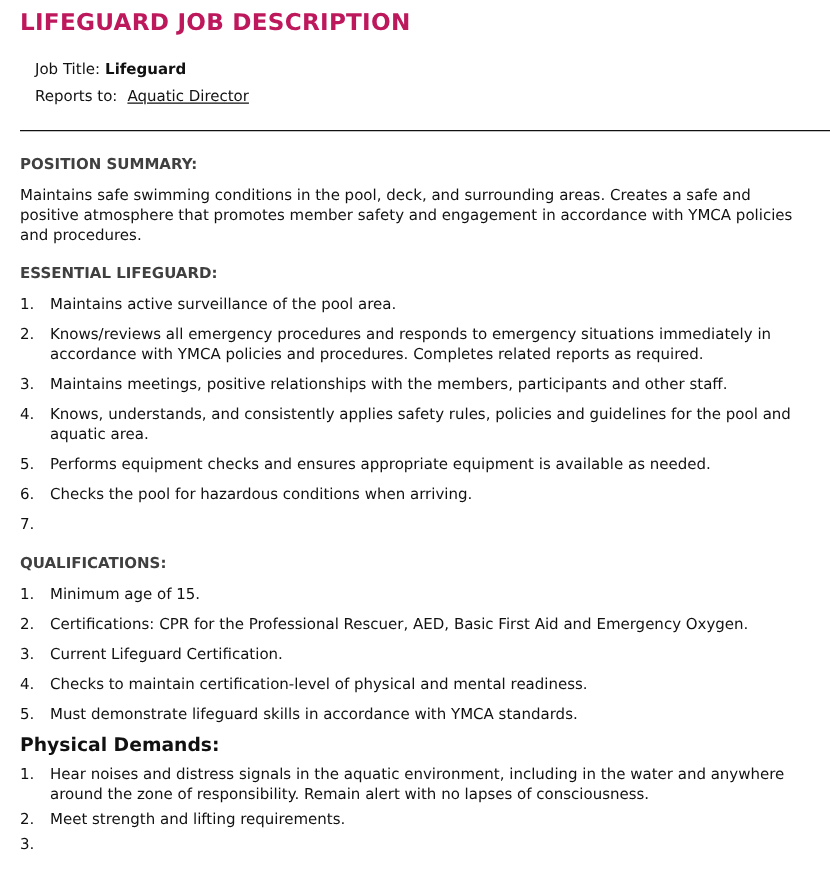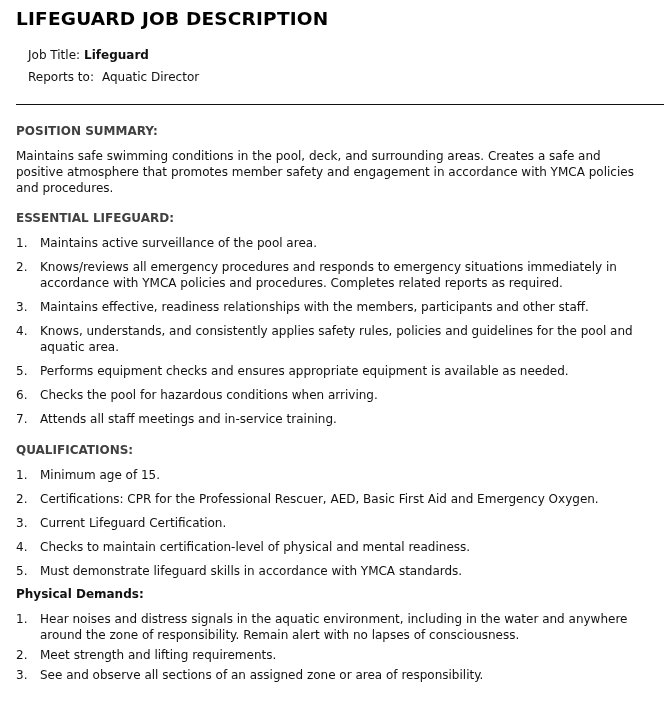--- a/index.html
+++ b/index.html
@@ -15,38 +15,38 @@
       color: #111111;
       font-size: 12px;
     }
     .page {
       position: relative;
       padding: 0 0 0 16px;
     }
     .doc-title {
       font-family: "DejaVu Sans", sans-serif;
       font-weight: bold;
-      color: #000000;
+      color: #be185d;
       font-size: 18.5px;
       letter-spacing: 0.2px;
       margin: 0;
       position: absolute;
       top: 8px;
       left: 16px;
       white-space: nowrap;
     }
     .meta-line {
       position: absolute;
       left: 28px;
       font-size: 12px;
       white-space: nowrap;
     }
     .meta-line .label { margin-right: 4px; }
     .meta-line .value-bold { font-weight: bold; }
-    .meta-line.reports .value { margin-left: 4px; }
+    .meta-line.reports .value { margin-left: 4px; text-decoration: underline; }
     .rule {
       position: absolute;
       left: 16px;
       right: 0;
       top: 104px;
       height: 0;
       border-top: 1px solid #111111;
     }
     .section-heading {
       position: absolute;
@@ -54,21 +54,21 @@
       font-weight: bold;
       color: #404040;
       font-size: 12px;
       white-space: nowrap;
     }
     .subheading {
       position: absolute;
       left: 16px;
       font-weight: bold;
       color: #111111;
-      font-size: 12px;
+      font-size: 15px;
       white-space: nowrap;
     }
     .paragraph {
       position: absolute;
       left: 16px;
       width: 630px;
       font-size: 12px;
       line-height: 16px;
       margin: 0;
     }
@@ -111,36 +111,36 @@
 
   <div class="rule"></div>
 
   <div class="section-heading" style="top:124px;">POSITION SUMMARY:</div>
   <p class="paragraph" style="top:148px;">Maintains safe swimming conditions in the pool, deck, and surrounding areas. Creates a safe and positive atmosphere that promotes member safety and engagement in accordance with YMCA policies and procedures.</p>
 
   <div class="section-heading" style="top:211px;">ESSENTIAL LIFEGUARD:</div>
   <ol class="list spaced" style="top:235px;">
     <li><span class="num">1.</span><span>Maintains active surveillance of the pool area.</span></li>
     <li><span class="num">2.</span><span>Knows/reviews all emergency procedures and responds to emergency situations immediately in accordance with YMCA policies and procedures. Completes related reports as required.</span></li>
-    <li><span class="num">3.</span><span>Maintains effective, readiness relationships with the members, participants and other staff.</span></li>
+    <li><span class="num">3.</span><span>Maintains meetings, positive relationships with the members, participants and other staff.</span></li>
     <li><span class="num">4.</span><span>Knows, understands, and consistently applies safety rules, policies and guidelines for the pool and aquatic area.</span></li>
     <li><span class="num">5.</span><span>Performs equipment checks and ensures appropriate equipment is available as needed.</span></li>
     <li><span class="num">6.</span><span>Checks the pool for hazardous conditions when arriving.</span></li>
-    <li><span class="num">7.</span><span>Attends all staff meetings and in-service training.</span></li>
+    <li><span class="num">7.</span></li>
   </ol>
 
   <div class="section-heading" style="top:443px;">QUALIFICATIONS:</div>
   <ol class="list spaced" style="top:467px;">
     <li><span class="num">1.</span><span>Minimum age of 15.</span></li>
     <li><span class="num">2.</span><span>Certifications: CPR for the Professional Rescuer, AED, Basic First Aid and Emergency Oxygen.</span></li>
     <li><span class="num">3.</span><span>Current Lifeguard Certification.</span></li>
     <li><span class="num">4.</span><span>Checks to maintain certification-level of physical and mental readiness.</span></li>
     <li><span class="num">5.</span><span>Must demonstrate lifeguard skills in accordance with YMCA standards.</span></li>
   </ol>
 
   <div class="subheading" style="top:587px;">Physical Demands:</div>
   <ol class="list tight" style="top:611px;">
     <li><span class="num">1.</span><span>Hear noises and distress signals in the aquatic environment, including in the water and anywhere around the zone of responsibility. Remain alert with no lapses of consciousness.</span></li>
     <li><span class="num">2.</span><span>Meet strength and lifting requirements.</span></li>
-    <li><span class="num">3.</span><span>See and observe all sections of an assigned zone or area of responsibility.</span></li>
+    <li><span class="num">3.</span></li>
   </ol>
 
 </div>
 
 </body></html>

